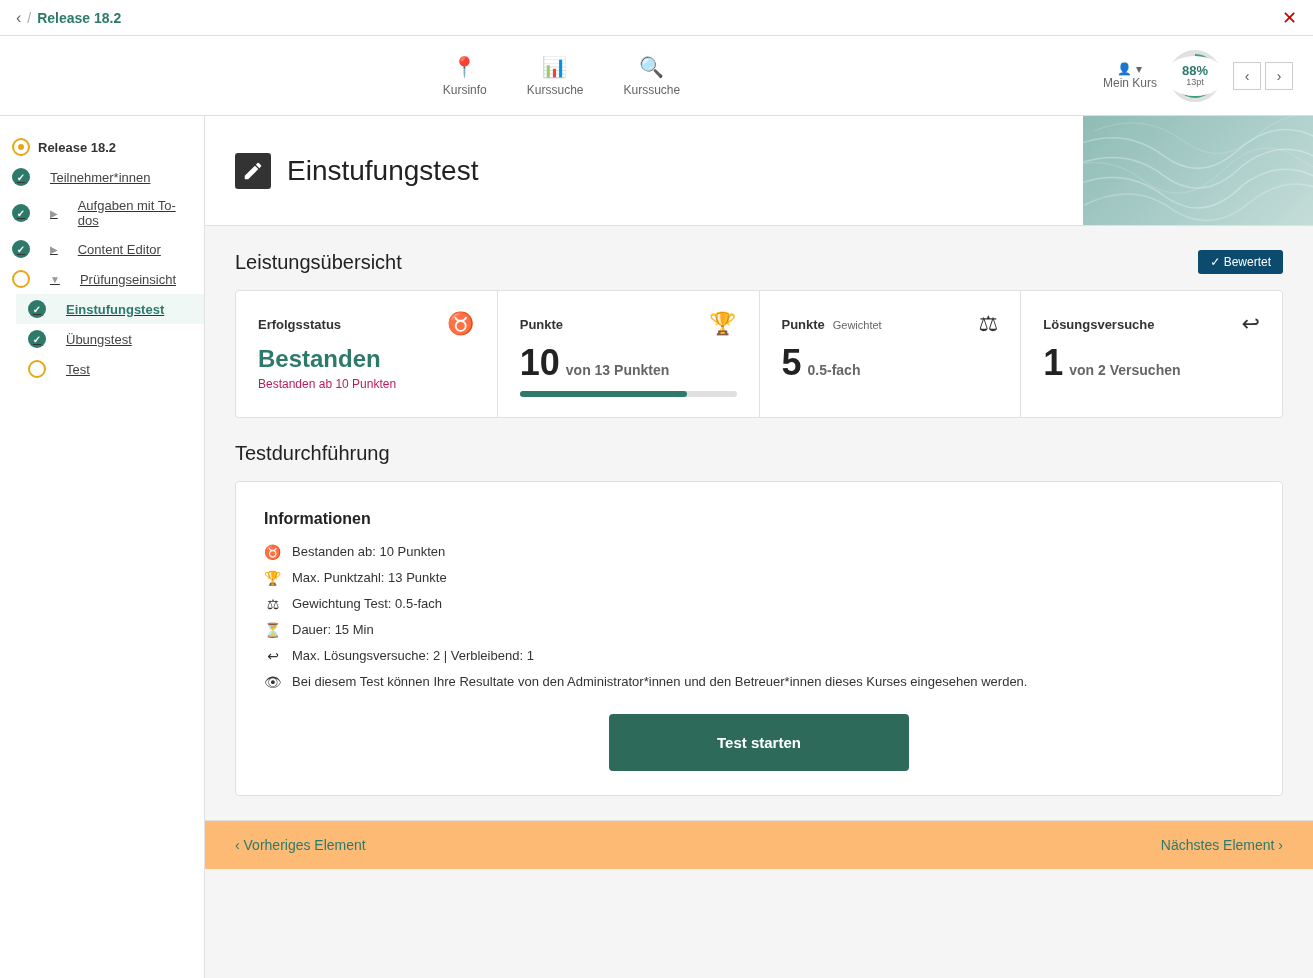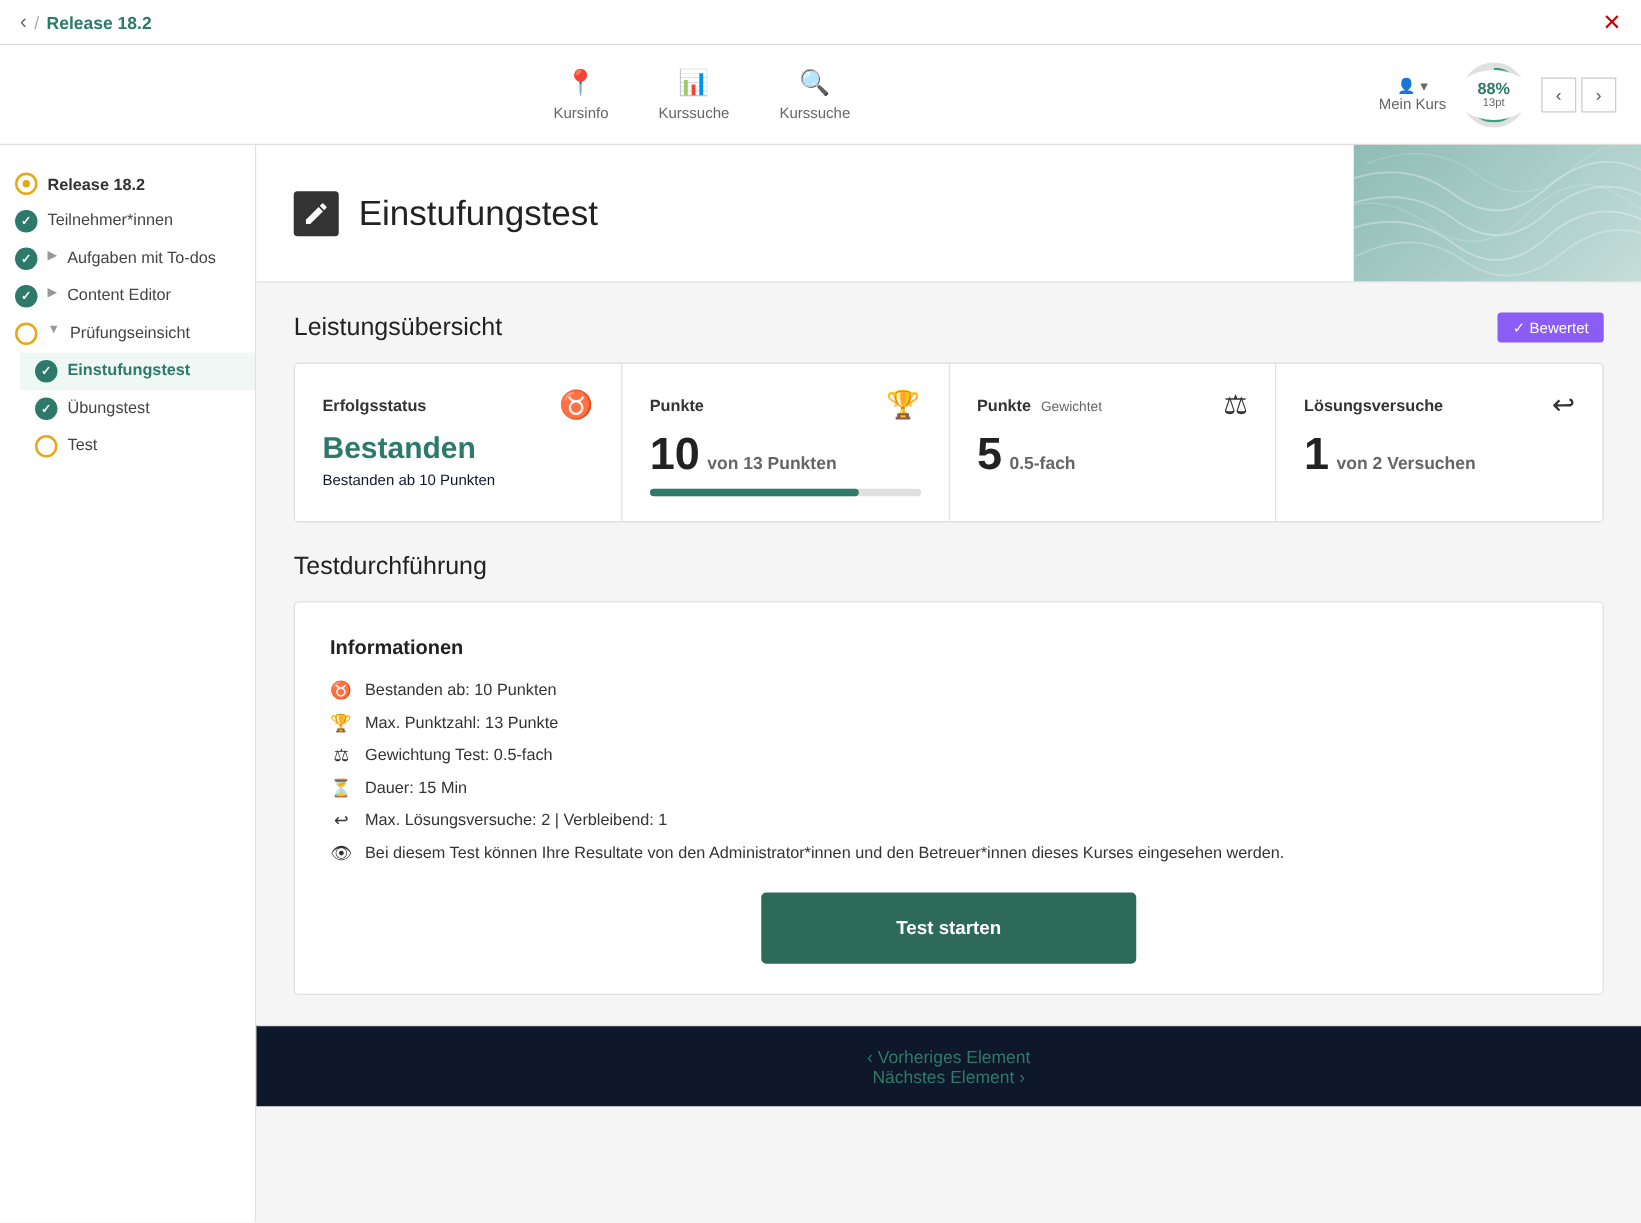--- a/index.html
+++ b/index.html
@@ -42,51 +42,51 @@
     .hero-icon { width: 36px; height: 36px; background: #333; display: flex; align-items: center; justify-content: center; border-radius: 3px; }
     .hero-icon svg { fill: #fff; width: 22px; height: 22px; }
     .hero-title { font-size: 28px; font-weight: 400; color: #222; }
     .hero-image { width: 230px; background: linear-gradient(135deg, #8fbcb5 0%, #a8ccc8 50%, #c5ddd8 100%); position: relative; overflow: hidden; flex-shrink: 0; }
     .hero-image svg { position: absolute; top: 0; left: 0; width: 100%; height: 100%; opacity: 0.6; }
 
     
     .section { padding: 24px 30px; }
     .section-header { display: flex; align-items: center; justify-content: space-between; margin-bottom: 16px; }
     .section-title { font-size: 20px; font-weight: 400; color: #222; }
-    .badge-bewertet { background: #8b5cf6; color: #fff; font-size: 12px; padding: 5px 12px; border-radius: 3px; display: flex; align-items: center; gap: 4px; }
+    .badge-bewertet { background: #0c4a6e; color: #fff; font-size: 12px; padding: 5px 12px; border-radius: 3px; display: flex; align-items: center; gap: 4px; }
 
     
     .stats-grid { display: grid; grid-template-columns: 1fr 1fr 1fr 1fr; gap: 1px; background: #e0e0e0; border: 1px solid #e0e0e0; border-radius: 4px; overflow: hidden; margin-bottom: 0; }
     .stat-card { background: #fff; padding: 20px 22px; }
     .stat-card-header { display: flex; align-items: center; justify-content: space-between; margin-bottom: 8px; }
     .stat-label { font-size: 13px; font-weight: 600; color: #333; }
     .stat-label-light { font-size: 11px; font-weight: 400; color: #666; margin-left: 4px; }
     .stat-icon { font-size: 22px; color: #333; }
     .stat-value { font-size: 36px; font-weight: 700; color: #222; line-height: 1; }
     .stat-unit { font-size: 14px; color: #666; font-weight: 700; }
-    .stat-sub { font-size: 12px; color: #0f172a; margin-top: 4px; }
+    .stat-sub { font-size: 12px; color: #be185d; margin-top: 4px; }
     .stat-bestanden { font-size: 24px; font-weight: 700; color: #2d7a6b; margin-bottom: 4px; }
     .progress-bar-wrap { height: 6px; background: #e0e0e0; border-radius: 3px; margin-top: 10px; }
     .progress-bar-fill { height: 6px; background: #2d7a6b; border-radius: 3px; }
 
     
     .test-section { padding: 0 30px 24px; }
     .test-section-title { font-size: 20px; font-weight: 400; color: #222; margin-bottom: 16px; }
     .info-box { background: #fff; border: 1px solid #e0e0e0; border-radius: 4px; padding: 28px 28px 24px; }
     .info-title { font-size: 16px; font-weight: 700; color: #222; margin-bottom: 16px; }
     .info-row { display: flex; align-items: flex-start; gap: 10px; margin-bottom: 10px; font-size: 13px; color: #333; }
     .info-row-icon { font-size: 14px; flex-shrink: 0; width: 18px; text-align: center; }
     .btn-start { display: block; width: 300px; margin: 24px auto 0; background: #2d6a5a; color: #fff; font-size: 15px; font-weight: 600; padding: 20px; border: none; border-radius: 4px; cursor: pointer; text-align: center; }
 
     
-    .footer-nav { background: #0f172a; border-top: 1px solid #e0e0e0; display: flex; align-items: center; padding: 16px 30px; flex-direction: column; }
+    .footer-nav { background: #fdba74; border-top: 1px solid #e0e0e0; display: flex; align-items: center; justify-content: space-between; padding: 16px 30px; }
     .footer-link { color: #2d7a6b; font-size: 14px; cursor: pointer; display: flex; align-items: center; gap: 4px; text-decoration: none; }
     .tree-root-row { display: flex; align-items: center; padding: 10px 12px 6px; gap: 8px; }
     .tree-root-label { font-weight: 700; font-size: 13px; color: #333; }
-    .tree-item-row { display: flex; padding: 6px 12px; gap: 8px; cursor: pointer; }
+    .tree-item-row { display: flex; align-items: center; padding: 6px 12px; gap: 20px; cursor: pointer; text-decoration: underline; }
     .tree-item-label { font-size: 13px; color: #444; }
     .tree-item-label.active { color: #2d7a6b; font-weight: 700; }
     .status-done { width: 18px; height: 18px; border-radius: 50%; background: #2d7a6b; display: flex; align-items: center; justify-content: center; flex-shrink: 0; }
     .status-done::after { content: '✓'; color: #fff; font-size: 10px; font-weight: 700; }
     .status-pending { width: 18px; height: 18px; border-radius: 50%; border: 2px solid #e6a817; background: #fff; flex-shrink: 0; }
     .status-root { width: 18px; height: 18px; border-radius: 50%; border: 2px solid #e6a817; background: #fff; display: flex; align-items: center; justify-content: center; flex-shrink: 0; }
     .status-root-inner { width: 6px; height: 6px; border-radius: 50%; background: #e6a817; }
   </style>
 </head>
 <body>

